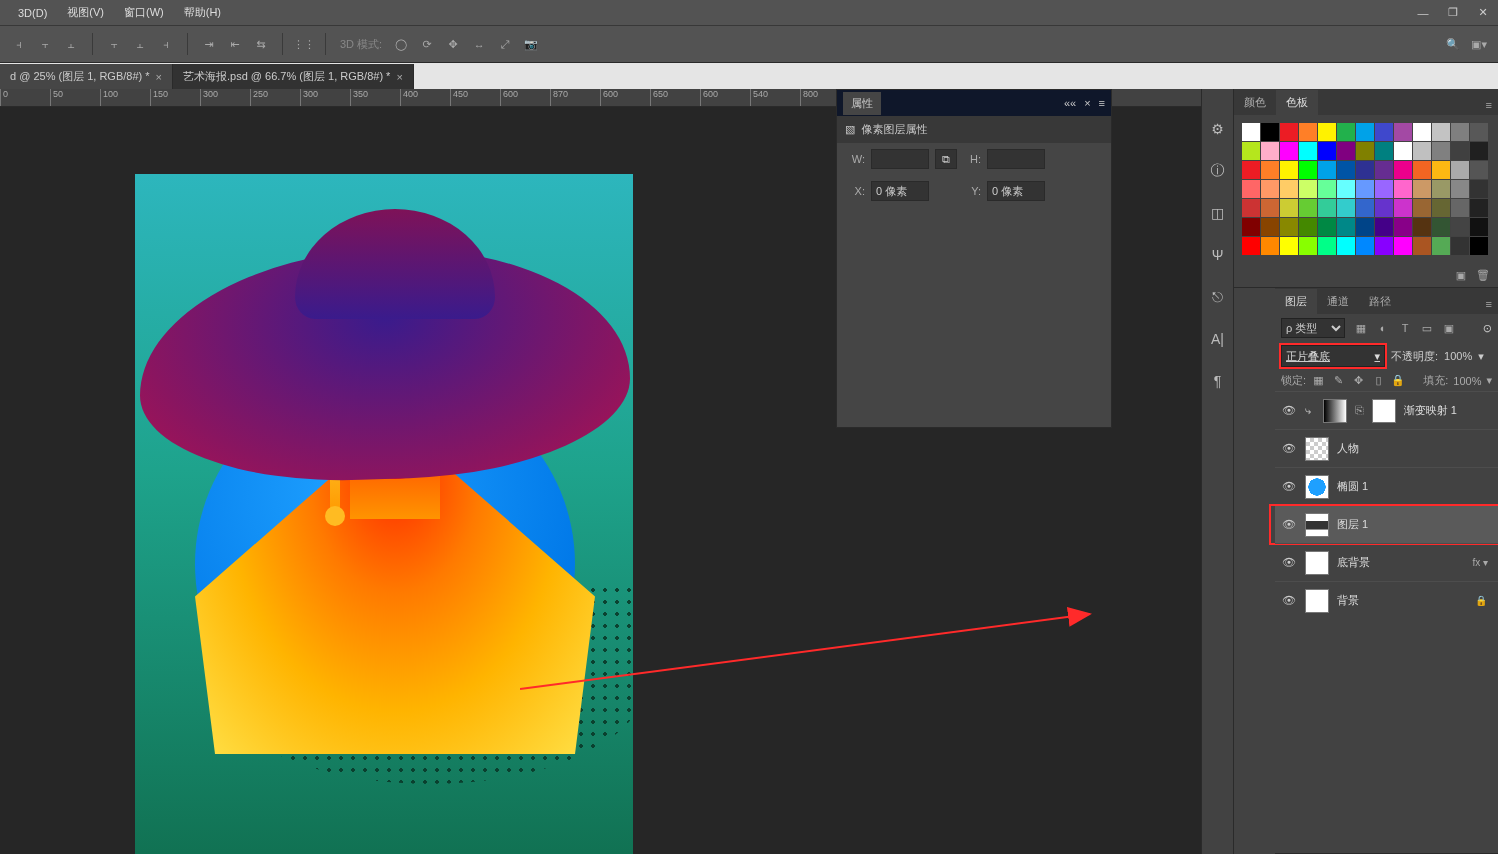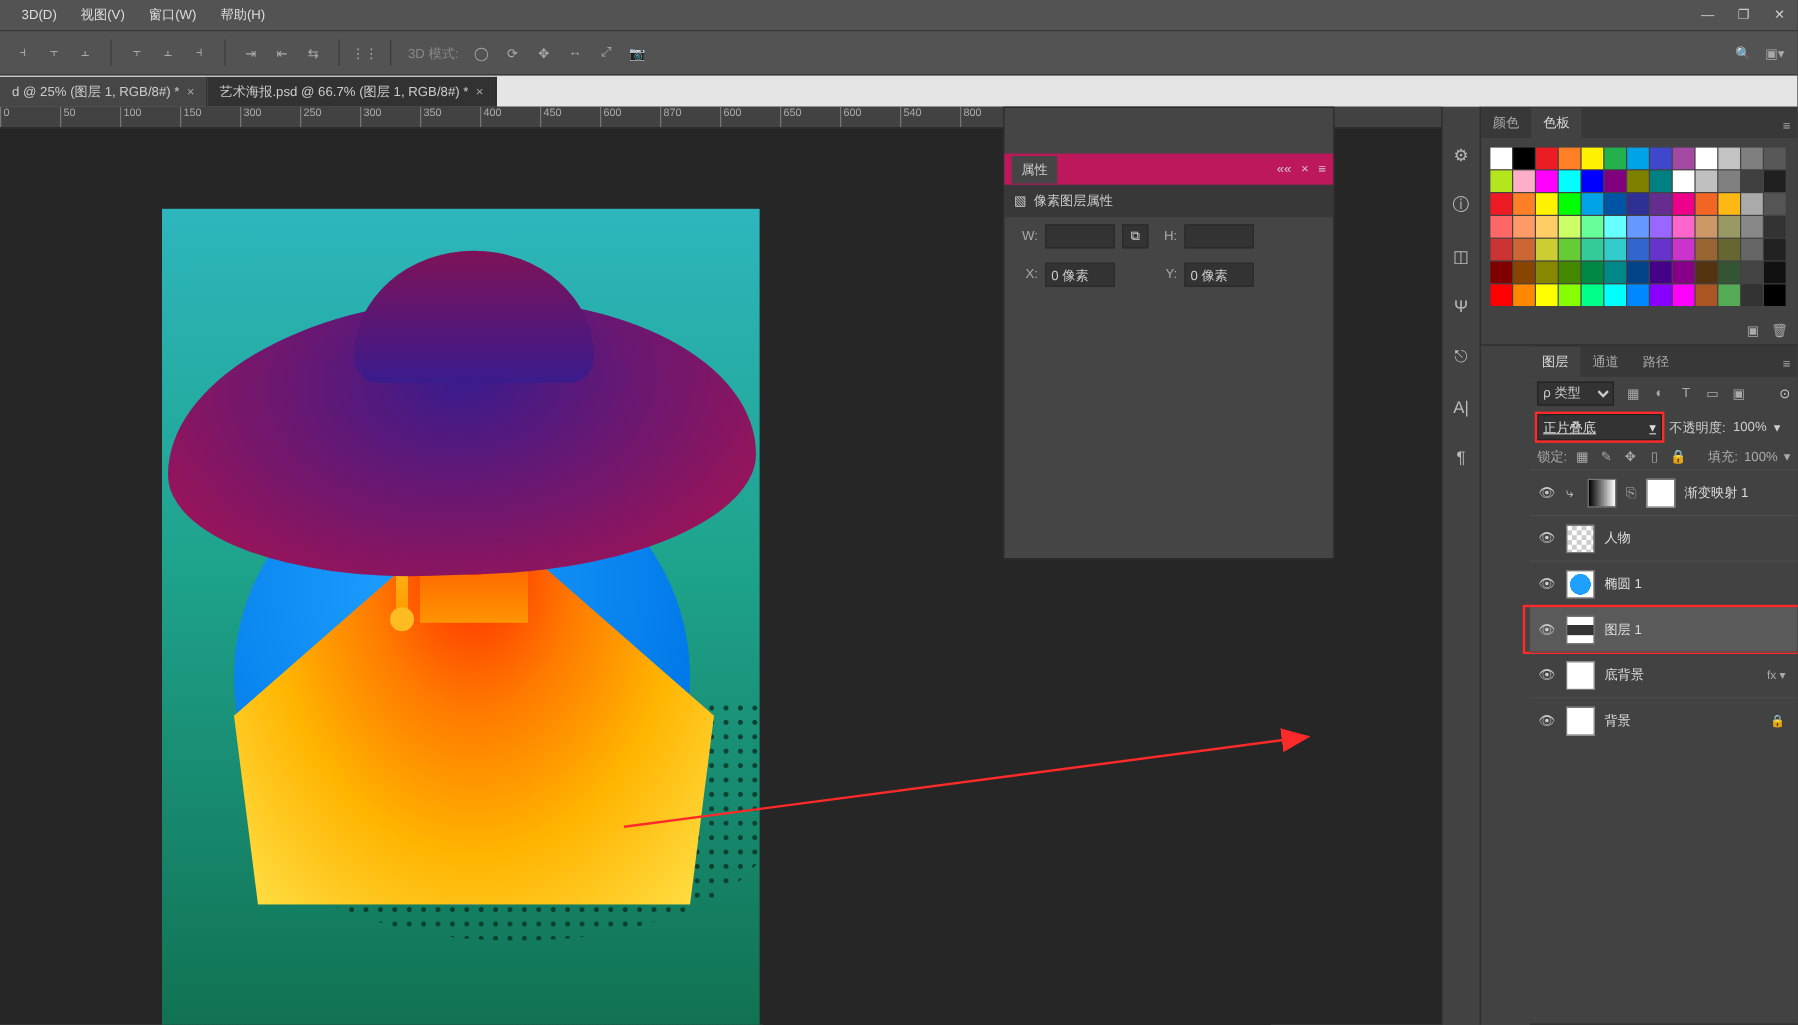--- a/index.html
+++ b/index.html
@@ -41,21 +41,21 @@
 .hat-top {position:absolute; top:0; left:140px; width:200px; height:110px; background:linear-gradient(to bottom,#7e1258,#3a1b8c); border-radius:50% 50% 10% 10% / 80% 80% 20% 20%;}
 .body-shape{position:absolute; top:195px; left:40px; width:400px; height:350px; background: radial-gradient(ellipse at 50% 20%, #ff2a00 0%, #ff7a00 30%, #ffb400 60%, #ffe24a 100%); clip-path: polygon(35% 0%, 65% 0%, 65% 20%, 100% 55%, 95% 100%, 5% 100%, 0% 55%, 35% 20%);}
 .neck{position:absolute;top:210px;left:195px;width:90px;height:100px;background:linear-gradient(to bottom,#ff3300,#ff9400);}
 .face{position:absolute; top:150px; left:185px; width:110px; height:120px; background: radial-gradient(ellipse at 50% 40%, #ff4400 0%, #ff1500 70%); border-radius: 45% 45% 50% 50%;}
 .earring{position:absolute; top:215px; left:175px; width:10px; height:90px; background: linear-gradient(to bottom, #ffcc33, #ff9900); border-radius:4px;}
 .earring::after{content:"";position:absolute;bottom:-12px;left:-5px;width:20px;height:20px;background:#ffbb22;border-radius:50%;}
 .dots { position:absolute; bottom:130px; left:80px; width:430px; height:200px; background-image: radial-gradient(#0a3a2a 2px, transparent 2px); background-size: 12px 12px; opacity:.9; border-radius: 0 0 50% 50%;}
 
 
 .props { position:absolute; left: 836px; top: 0; width: 276px; background:#454545; border:1px solid #2a2a2a; font-size:11px;}
-.props .tabrow{height:26px; display:flex; align-items:center; justify-content:space-between; padding:0 6px; background:#be185d;margin-top:38px;}
+.props .tabrow{height:26px; display:flex; align-items:center; justify-content:space-between; padding:0 6px; background:#0f172a;}
 .props .tabrow .t{background:#454545; padding:4px 8px;}
 .props .sub{padding:6px 8px; background:#383838; display:flex; align-items:center; gap:6px;}
 .props .row{display:flex; align-items:center; padding:6px 10px; gap:6px;}
 .props input{width:58px; height:20px; background:#333; border:1px solid #2a2a2a; color:#ccc; padding:0 4px; font-size:11px;}
 .props .lab{width:18px; text-align:right; color:#aaa;}
 .props .link{width:22px;height:20px;background:#333;border:1px solid #2a2a2a;display:flex;align-items:center;justify-content:center;}
 
 
 .right-strip { width: 32px; background:#424242; border-left:1px solid #2a2a2a; display:flex; flex-direction:column; align-items:center; padding-top:30px; gap:22px;}
 .right-strip .ic{width:20px;height:20px;color:#bbb;display:flex;align-items:center;justify-content:center;font-size:14px;}

